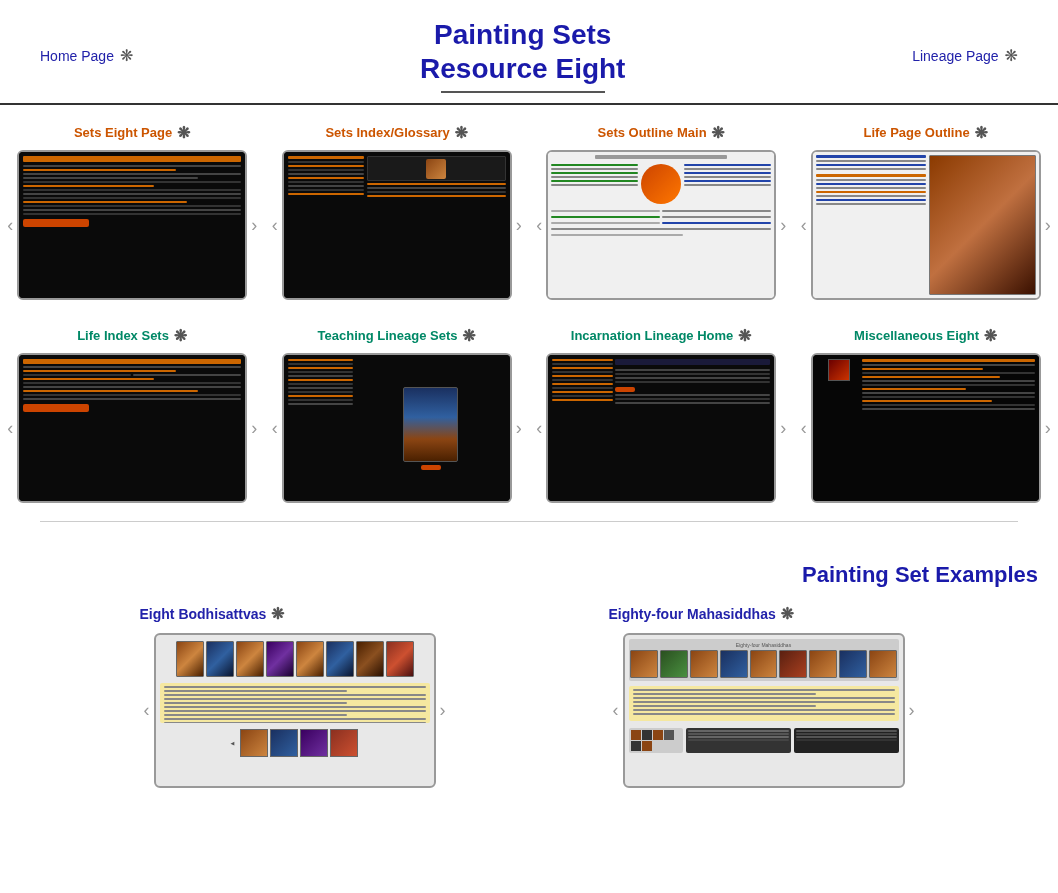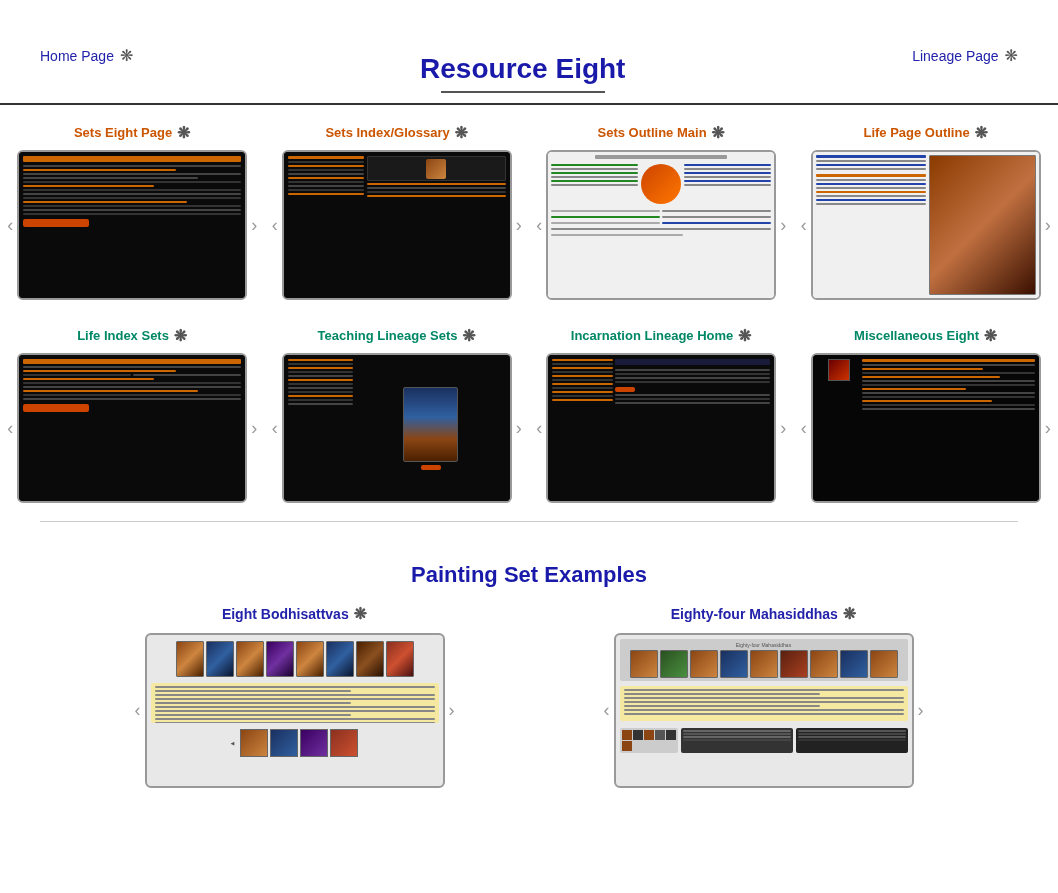--- a/index.html
+++ b/index.html
@@ -121,37 +121,36 @@
 
     
     .sep {
       border: none;
       border-top: 1px solid #ccc;
       margin: 10px 40px;
     }
 
     
     .examples-title {
-      text-align: center;
+      text-align: right;
       font-size: 22px;
       font-weight: bold;
       color: #1a1aaa;
       margin: 20px 0 16px 0;
     }
 
     .examples-grid {
       display: flex;
       justify-content: space-around;
       padding: 0 40px;
     }
 
     .example-card {
       display: flex;
       flex-direction: column;
-      align-items: center;
       width: 310px;
     }
     .example-card-title {
       font-size: 14px;
       font-weight: bold;
       color: #2222aa;
       margin-bottom: 10px;
       display: flex;
       align-items: center;
       gap: 5px;
@@ -225,21 +224,21 @@
 </head>
 <body>
 
 <div class="header">
   <div class="header-left">
     <a href="#">Home Page</a>
     <span class="snowflake">❋</span>
   </div>
   <div class="header-center">
     <h1>
-      <br>
+      <span>Painting Sets</span><br>
       <span>Resource Eight</span>
     </h1>
     <div style="border-bottom:2px solid #555; width:80%; margin:6px auto 0;"></div>
   </div>
   <div class="header-right">
     <a href="#">Lineage Page</a>
     <span class="snowflake">❋</span>
   </div>
 </div>
 

